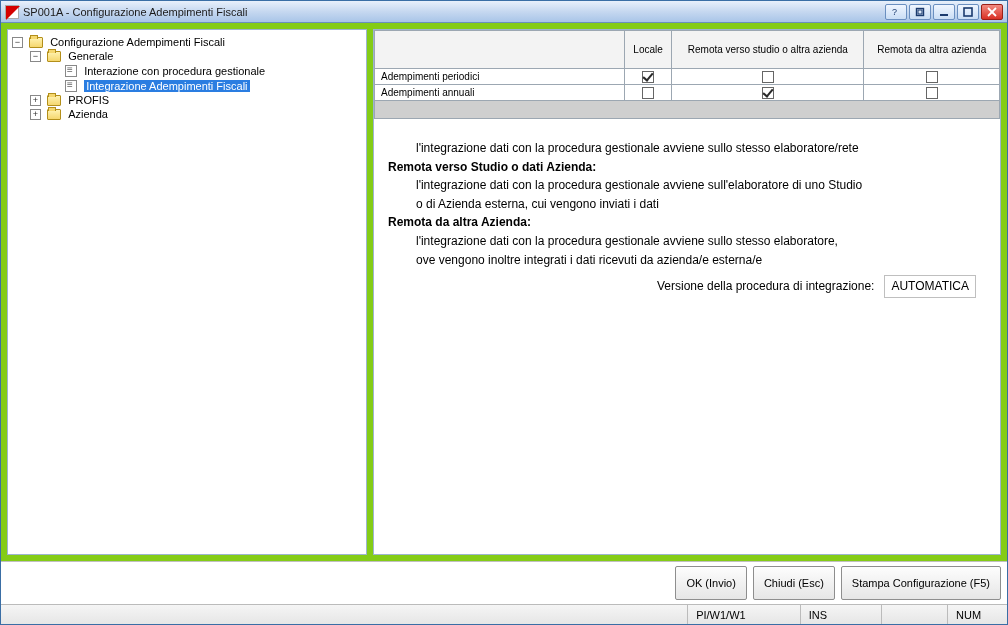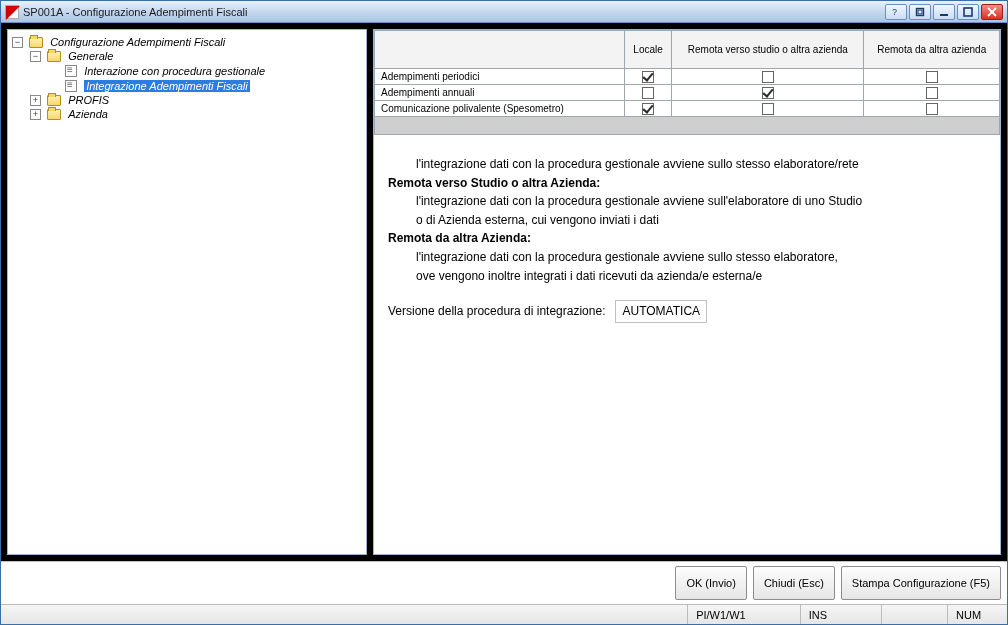--- a/index.html
+++ b/index.html
@@ -7,21 +7,21 @@
     margin: 0;
     font-family: Tahoma, Verdana, sans-serif;
     font-size: 11px;
     background: #fff;
     overflow: hidden;
   }
   .window {
     width: 1008px;
     height: 625px;
     border: 1px solid #3a6ea5;
-    background: #000000;
+    background: #84cc16;
     display: flex;
     flex-direction: column;
   }
   
   .titlebar {
     height: 22px;
     background: linear-gradient(to bottom, #e8f0fb 0%, #c6d8f0 50%, #a9c5e8 100%);
     border-bottom: 1px solid #6a8fc0;
     display: flex;
     align-items: center;
@@ -70,21 +70,21 @@
     gap: 6px;
     min-height: 0;
   }
   .tree-pane {
     width: 360px;
     border: 1px solid #9db5cf;
     background: #fff;
     padding: 4px 2px;
     overflow: auto;
   }
-  .tree ul { list-style: none; margin: 0; padding-left: 18px; font-style: italic; }
+  .tree ul { list-style: none; margin: 0; padding-left: 18px; }
   .tree > ul { padding-left: 2px; }
   .tree li { margin: 1px 0; white-space: nowrap; }
   .tw {
     display: inline-flex; align-items: center; justify-content: center;
     width: 11px; height: 11px;
     border: 1px solid #888;
     background: #fff;
     font-size: 9px; line-height: 9px;
     margin-right: 3px;
     color: #333;
@@ -190,24 +190,25 @@
 
   
   .desc {
     padding: 20px 24px 8px 14px;
     line-height: 1.55;
     font-size: 12px;
   }
   .desc .lbl { font-weight: bold; }
   .desc .txt { padding-left: 28px; display: block; }
   .version-row {
-    margin-top: 15px;
+    margin-top: 6px;
     display: flex;
     align-items: center;
     gap: 10px;
+    justify-content: flex-end;
   }
   .version-box {
     border: 1px solid #bfbfbf;
     padding: 1px 6px;
     min-width: 88px;
     background: #fff;
   }
 
   
   .button-row {
@@ -345,34 +346,28 @@
             <td class="ck"><span class="cbx checked"></span></td>
             <td class="ck"><span class="cbx"></span></td>
             <td class="ck"><span class="cbx"></span></td>
           </tr>
           <tr>
             <td>Adempimenti annuali</td>
             <td class="ck"><span class="cbx"></span></td>
             <td class="ck"><span class="cbx checked"></span></td>
             <td class="ck"><span class="cbx"></span></td>
           </tr>
-          <tr>
-            <td>Comunicazione polivalente (Spesometro)</td>
-            <td class="ck"><span class="cbx checked"></span></td>
-            <td class="ck"><span class="cbx"></span></td>
-            <td class="ck"><span class="cbx"></span></td>
-          </tr>
         </tbody>
       </table>
       <div class="grid-scroll-gap"></div>
 
       <div class="desc">
         <span class="txt">l'integrazione dati con la procedura gestionale avviene sullo stesso elaboratore/rete</span>
 
-        <div class="lbl">Remota verso Studio o altra Azienda:</div>
+        <div class="lbl">Remota verso Studio o dati Azienda:</div>
         <span class="txt">l'integrazione dati con la procedura gestionale avviene sull'elaboratore di uno Studio</span>
         <span class="txt">o di Azienda esterna, cui vengono inviati i dati</span>
 
         <div class="lbl">Remota da altra Azienda:</div>
         <span class="txt">l'integrazione dati con la procedura gestionale avviene sullo stesso elaboratore,</span>
         <span class="txt">ove vengono inoltre integrati i dati ricevuti da azienda/e esterna/e</span>
 
         <div class="version-row">
           <span>Versione della procedura di integrazione:</span>
           <span class="version-box">AUTOMATICA</span>

